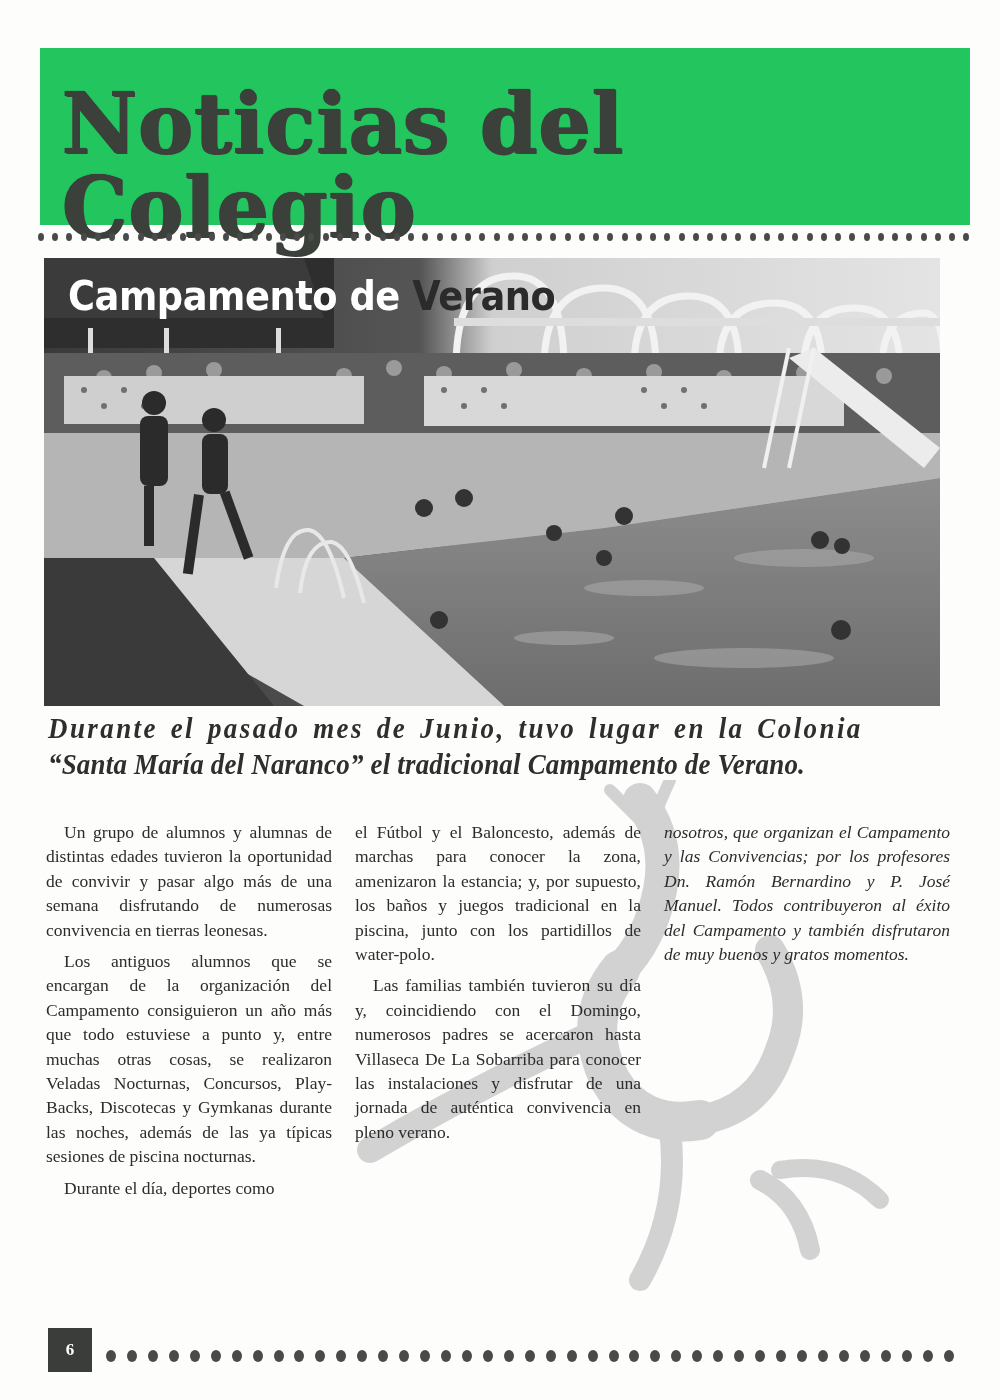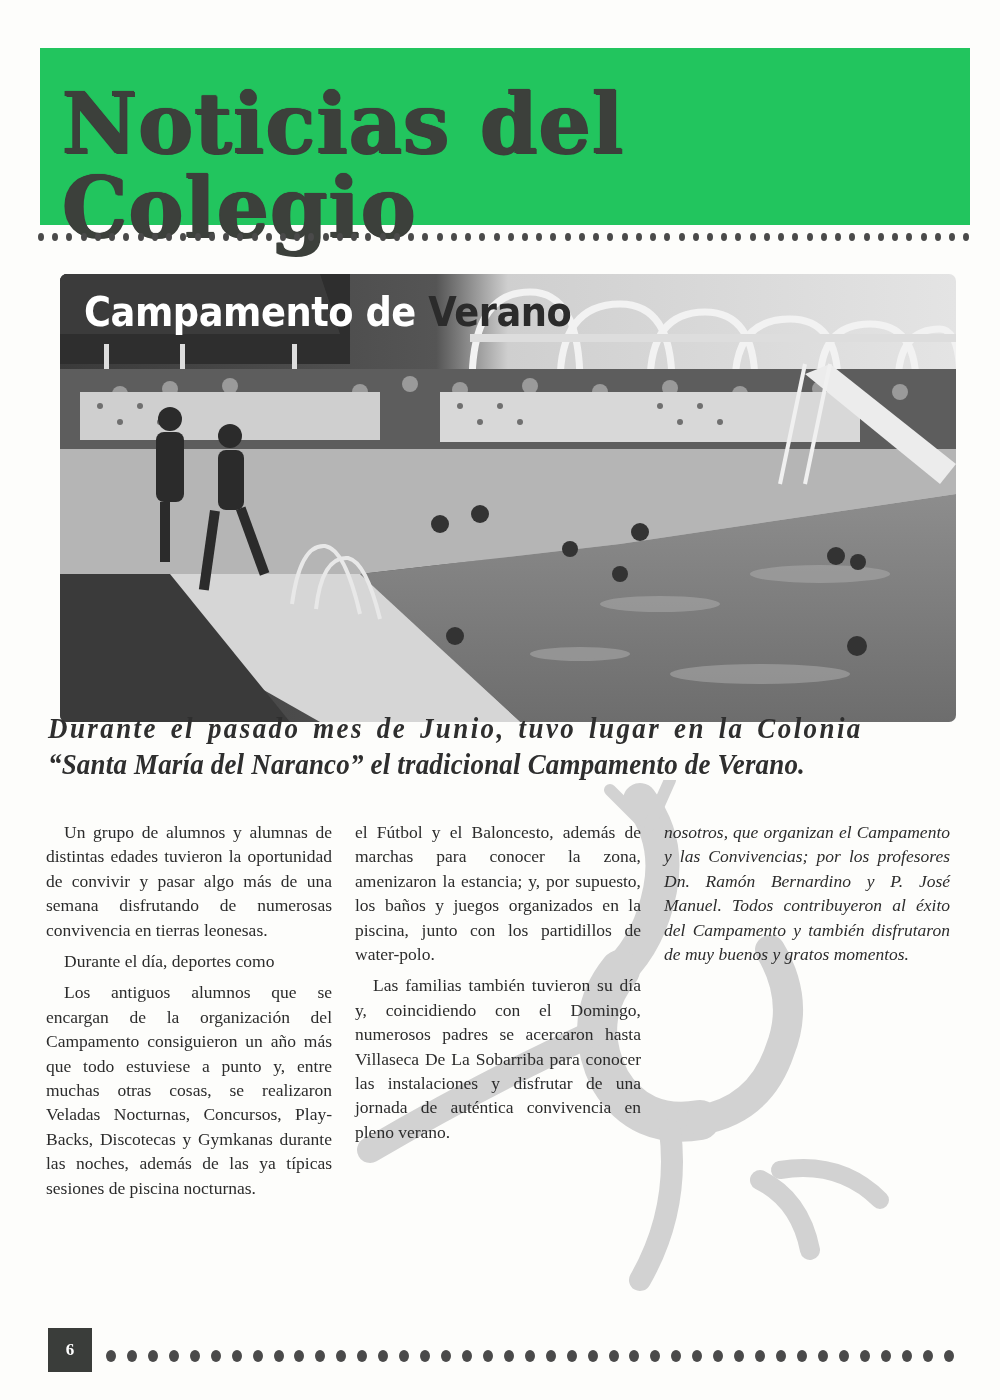--- a/index.html
+++ b/index.html
@@ -141,21 +141,21 @@
     <span></span>
     <span></span>
     <span></span>
     <span></span>
     <span></span>
     <span></span>
     <span></span>
     <span></span>
   </div>
 
-<figure class="photo" style="margin:16px;border-radius:7px;">
+<figure class="photo" style="margin:0;">
   <svg class="photo-bg" width="896" height="448" viewBox="0 0 896 448" preserveAspectRatio="none">
     <defs>
       <linearGradient id="sky" x1="0" y1="0" x2="1" y2="0">
         <stop offset="0" stop-color="#3a3a3a"></stop>
         <stop offset="0.42" stop-color="#555"></stop>
         <stop offset="0.5" stop-color="#cfcfcf"></stop>
         <stop offset="1" stop-color="#e4e4e4"></stop>
       </linearGradient>
       <linearGradient id="water" x1="0" y1="0" x2="0" y2="1">
         <stop offset="0" stop-color="#8d8d8d"></stop>
@@ -283,25 +283,25 @@
     <path d="M360,340 Q420,330 440,270 Q460,220 430,170" stroke-width="30"></path>
     <path d="M330,350 Q340,430 300,500" stroke-width="22"></path>
     <path d="M420,400 Q460,420 470,470" stroke-width="20"></path>
     <path d="M440,390 Q500,380 540,420" stroke-width="18"></path>
     <path d="M300,40 L270,10 M310,45 L330,0" stroke-width="12"></path>
   </g>
 </svg>
 
 <div class="col col-1">
   <p>Un grupo de alumnos y alumnas de distintas edades tuvieron la oportunidad de convivir y pasar algo más de una semana disfrutando de numerosas convivencia en tierras leonesas.</p>
+  <p>Los antiguos alumnos que se encargan de la organización del Campamento consiguieron un año más que todo estuviese a punto y, entre muchas otras cosas, se realizaron Veladas Nocturnas, Concursos, Play-Backs, Discotecas y Gymkanas durante las noches, además de las ya típicas sesiones de piscina nocturnas.</p>
   <p>Durante el día, deportes como</p>
-  <p>Los antiguos alumnos que se encargan de la organización del Campamento consiguieron un año más que todo estuviese a punto y, entre muchas otras cosas, se realizaron Veladas Nocturnas, Concursos, Play-Backs, Discotecas y Gymkanas durante las noches, además de las ya típicas sesiones de piscina nocturnas.</p>
 </div>
 <div class="col col-2">
-  <p class="cont">el Fútbol y el Baloncesto, además de marchas para conocer la zona, amenizaron la estancia; y, por supuesto, los baños y juegos organizados en la piscina, junto con los partidillos de water-polo.</p>
+  <p class="cont">el Fútbol y el Baloncesto, además de marchas para conocer la zona, amenizaron la estancia; y, por supuesto, los baños y juegos tradicional en la piscina, junto con los partidillos de water-polo.</p>
   <p>Las familias también tuvieron su día y, coincidiendo con el Domingo, numerosos padres se acercaron hasta Villaseca De La Sobarriba para conocer las instalaciones y disfrutar de una jornada de auténtica convivencia en pleno verano.</p>
 </div>
 <div class="col col-3">
   <p class="cont">nosotros, que organizan el Campamento y las Convivencias; por los profesores Dn. Ramón Bernardino y P. José Manuel. Todos contribuyeron al éxito del Campamento y también disfrutaron de muy buenos y gratos momentos.</p>
 </div>
 
 <div class="page-num">6</div>
 <div class="dots dots-bottom">
     <span></span>
     <span></span>

